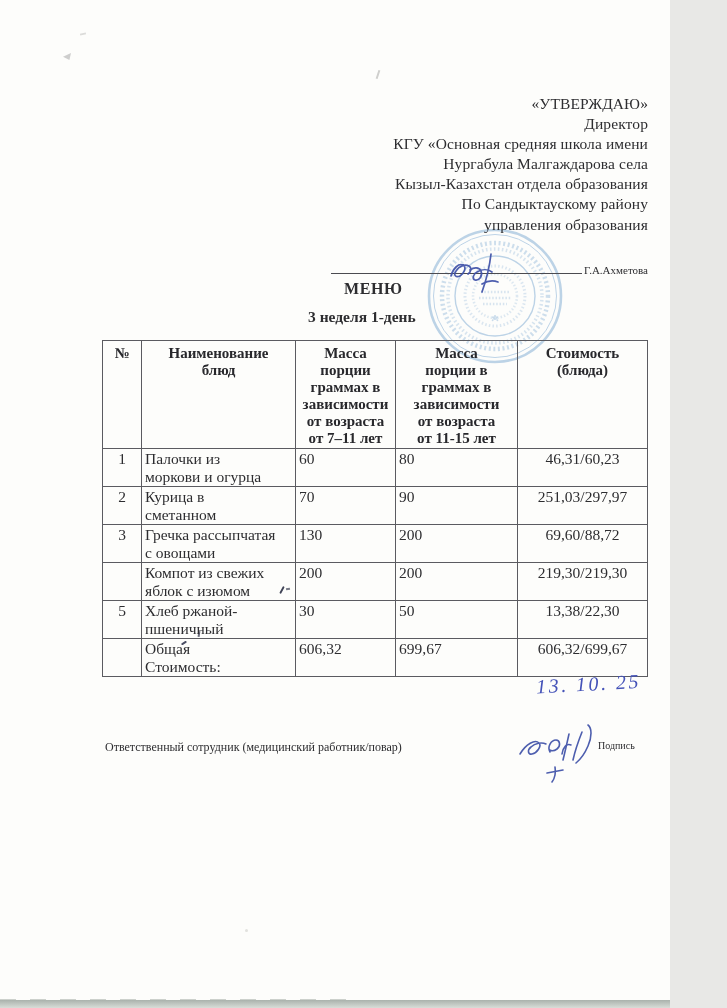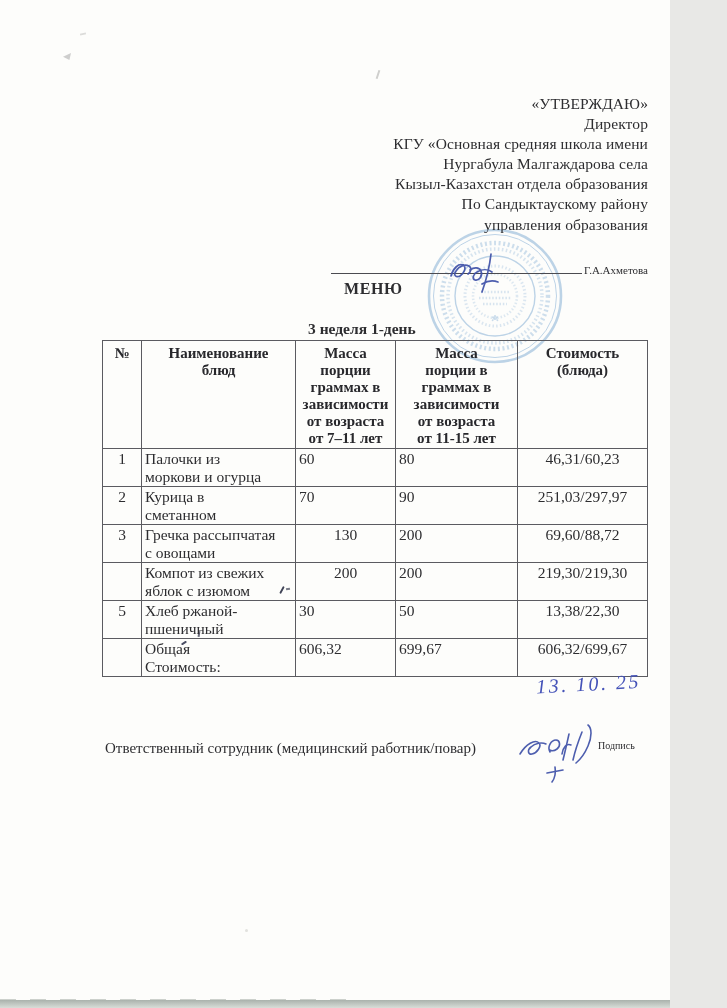--- a/index.html
+++ b/index.html
@@ -35,42 +35,42 @@
   .approval{position:absolute;top:94px;left:228px;width:420px;text-align:right;
     font-size:15.5px;line-height:20.1px;letter-spacing:.1px;z-index:2;}
   .sig-row{position:absolute;top:259px;left:228px;width:420px;text-align:right;
     font-size:11px;z-index:2;white-space:nowrap;}
   .sig-line{display:inline-block;width:251px;border-bottom:1.2px solid #4b4b50;
     height:14px;margin-right:2px;vertical-align:baseline;}
   .dir-sig{position:absolute;left:446px;top:249px;z-index:3;}
   
   .doc-title{position:absolute;left:344px;top:280px;font-size:16px;font-weight:bold;
     letter-spacing:.6px;z-index:2;}
-  .doc-subtitle{position:absolute;left:308px;top:320px;font-size:15.5px;font-weight:bold;z-index:2;text-align:center;}
+  .doc-subtitle{position:absolute;left:308px;top:308px;font-size:15.5px;font-weight:bold;z-index:2;text-align:center;}
   
   table.menu{position:absolute;left:102px;top:340px;width:545px;border-collapse:collapse;
     table-layout:fixed;z-index:2;}
   table.menu th,table.menu td{border:1px solid #5b5b60;vertical-align:top;overflow:hidden;
     font-weight:normal;}
   table.menu th{font-weight:bold;text-align:center;font-size:15px;line-height:17px;
     padding:4px 2px 0 2px;white-space:pre-line;color:#28282c;}
   table.menu td{font-size:15.5px;line-height:18px;padding:1px 3px 0 3px;}
   tr.hdr{height:108px;}
   tr.r{height:38px;}
   td.num{font-weight:bold;text-align:center;}
   td.name{white-space:pre-line;padding-left:6px;}
   td.mass{text-align:left;}
-  td.mass-left{text-align:center;padding-left:3px;font-family:Liberation Serif, serif;}
+  td.mass-left{text-align:left;padding-left:3px;font-family:Liberation Serif, serif;}
   td.cost{font-weight:bold;text-align:center;margin-top:20px;}
   tr.total td{font-weight:normal;}
   
   .hand-date{position:absolute;left:536px;top:672px;width:130px;z-index:3;
     font-style:italic;font-size:20px;letter-spacing:2.5px;color:#4553b8;
     transform:rotate(-3deg);white-space:nowrap;}
-  .footer-text{position:absolute;left:105px;top:740px;font-size:15px;z-index:2;white-space:nowrap;}
+  .footer-text{position:absolute;left:105px;top:740px;font-size:12px;z-index:2;white-space:nowrap;}
   .footer-sign-label{position:absolute;left:598px;top:740px;font-size:10px;z-index:2;}
   .footer-sig{position:absolute;left:516px;top:722px;z-index:3;}
 </style>
 </head>
 <body>
 
 <div class="page">
 
   <svg class="stamp" viewBox="0 0 140 140">
     <g fill="none" stroke="#8fb5d8">

